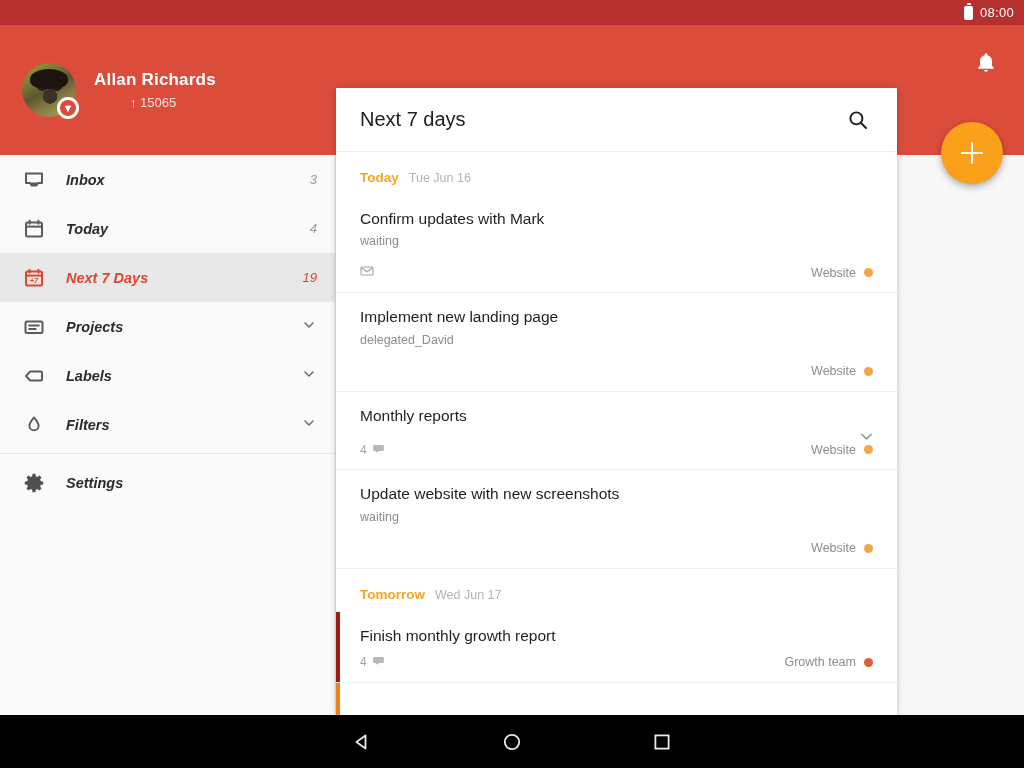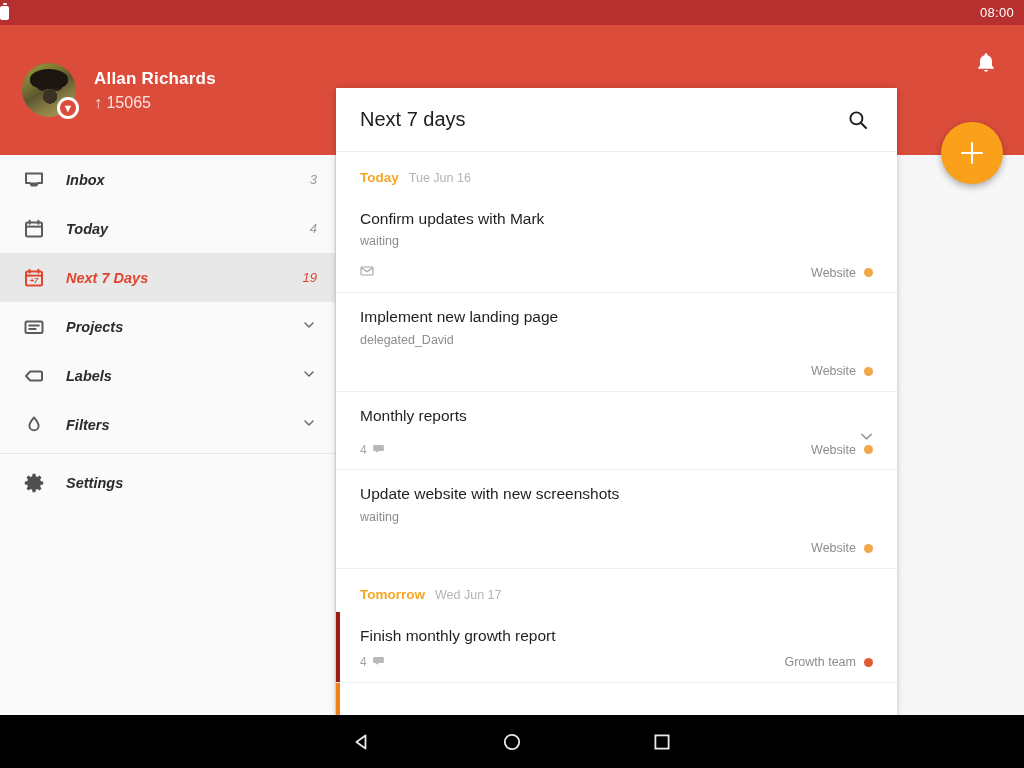--- a/index.html
+++ b/index.html
@@ -8,21 +8,21 @@
     font-family: "Liberation Sans", sans-serif;
     background: #F7F7F7;
     overflow: hidden;
   }
   #screen { position: relative; width: 1024px; height: 768px; overflow: hidden; }
 
   
   #status-bar {
     position: absolute; top: 0; left: 0; width: 1024px; height: 25px;
     background: #B5302F; display: flex; align-items: center;
-    justify-content: space-between; padding-right: 10px; gap: 7px;
+    justify-content: flex-end; padding-right: 10px; gap: 7px;
   }
   #status-bar .battery {
     width: 9px; height: 14px; border: 1.5px solid #fff; border-radius: 1.5px;
     position: relative; background: #fff;
   }
   #status-bar .battery::after {
     content: ""; position: absolute; top: -4px; left: 2px;
     width: 4px; height: 2.5px; background: #fff; border-radius: 1px;
   }
   #status-clock { color: #fff; font-size: 13px; letter-spacing: .3px; }
@@ -51,21 +51,21 @@
     position: absolute; right: -3px; bottom: -2px; width: 22px; height: 22px;
     border-radius: 50%; background: #fff; display: flex; align-items: center;
     justify-content: center;
   }
   #karma-badge .inner {
     width: 16px; height: 16px; border-radius: 50%; background: #DB4C3A;
     display: flex; align-items: center; justify-content: center;
     color: #fff; font-size: 11px; font-weight: bold; line-height: 1;
   }
   #user-name { color: #fff; font-size: 17px; font-weight: bold; letter-spacing: .2px; }
-  #user-karma { color: #fbe3df; font-size: 16px; margin-top: 5px; }
+  #user-karma { color: #fbe3df; font-size: 13px; margin-top: 5px; margin-left: 36px; }
 
   #bell-button {
     position: absolute; right: 18px; top: 18px; width: 40px; height: 40px;
     display: flex; align-items: center; justify-content: center;
   }
 
   
   #fab {
     position: absolute; left: 941px; top: 122px; width: 62px; height: 62px;
     border-radius: 50%; background: #FAA01B; display: flex;

